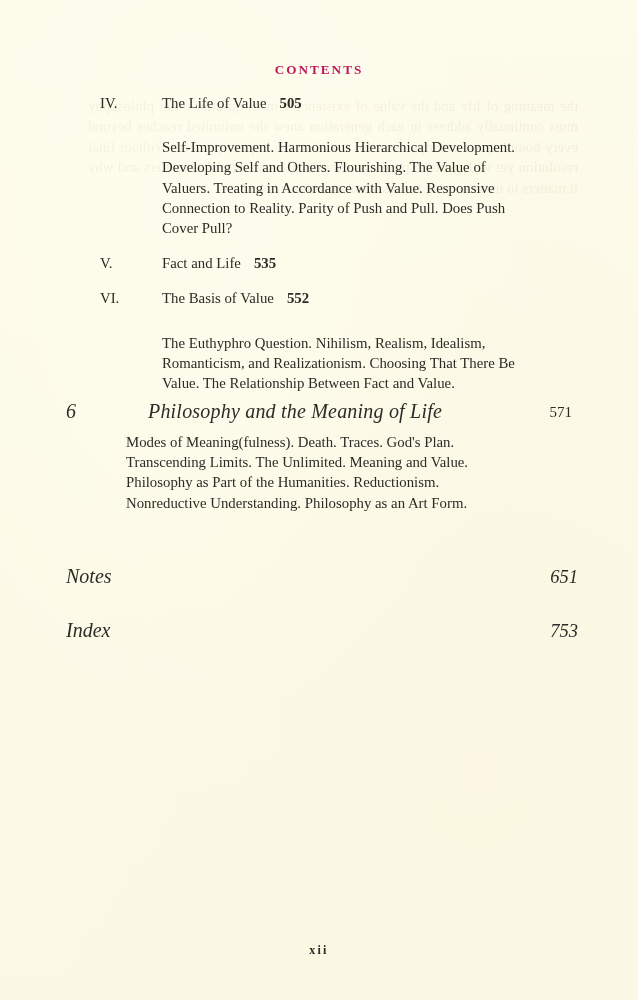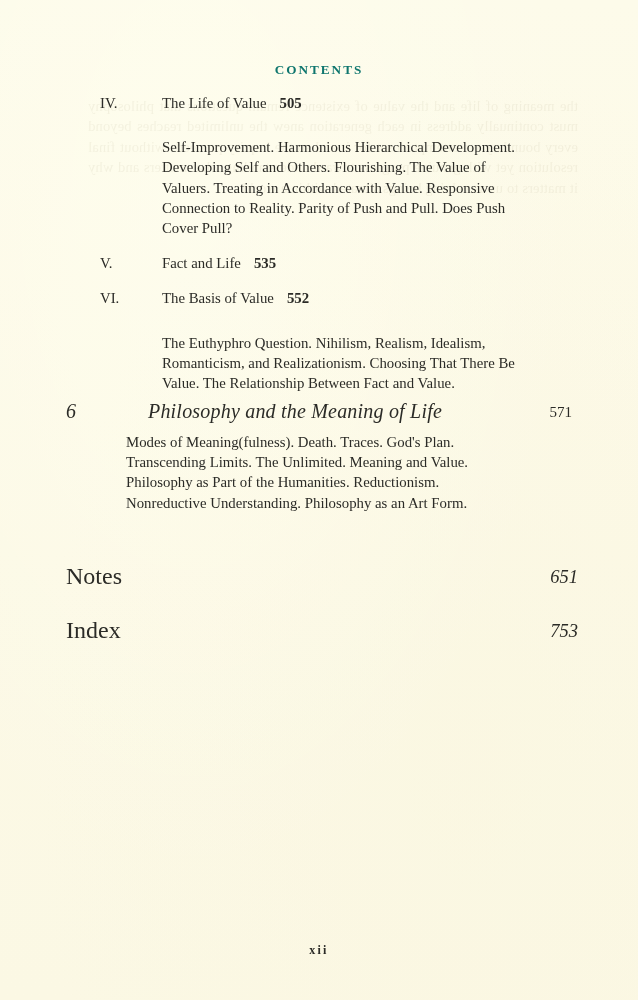--- a/index.html
+++ b/index.html
@@ -52,21 +52,21 @@
 
   .contents-heading {
     position: absolute;
     top: 62px;
     left: 0;
     width: 638px;
     text-align: center;
     font-size: 13.2px;
     font-weight: bold;
     letter-spacing: 2.0px;
-    color: #0f766e;
+    color: #be185d;
   }
 
   .toc-roman-list {
     position: absolute;
     top: 93px;
     left: 0;
     width: 638px;
   }
 
   .roman-entry {
@@ -152,21 +152,22 @@
   .backmatter-row {
     position: absolute;
     left: 0;
     width: 638px;
     height: 28px;
   }
   .bm-label {
     position: absolute;
     left: 66px;
     top: 0;
-    font-size: 24px;
+    font-size: 20px;
+    font-style: italic;
     line-height: 26px;
   }
   .bm-page {
     position: absolute;
     right: 60px;
     top: 1px;
     font-size: 18.5px;
     font-style: italic;
     line-height: 26px;
   }

